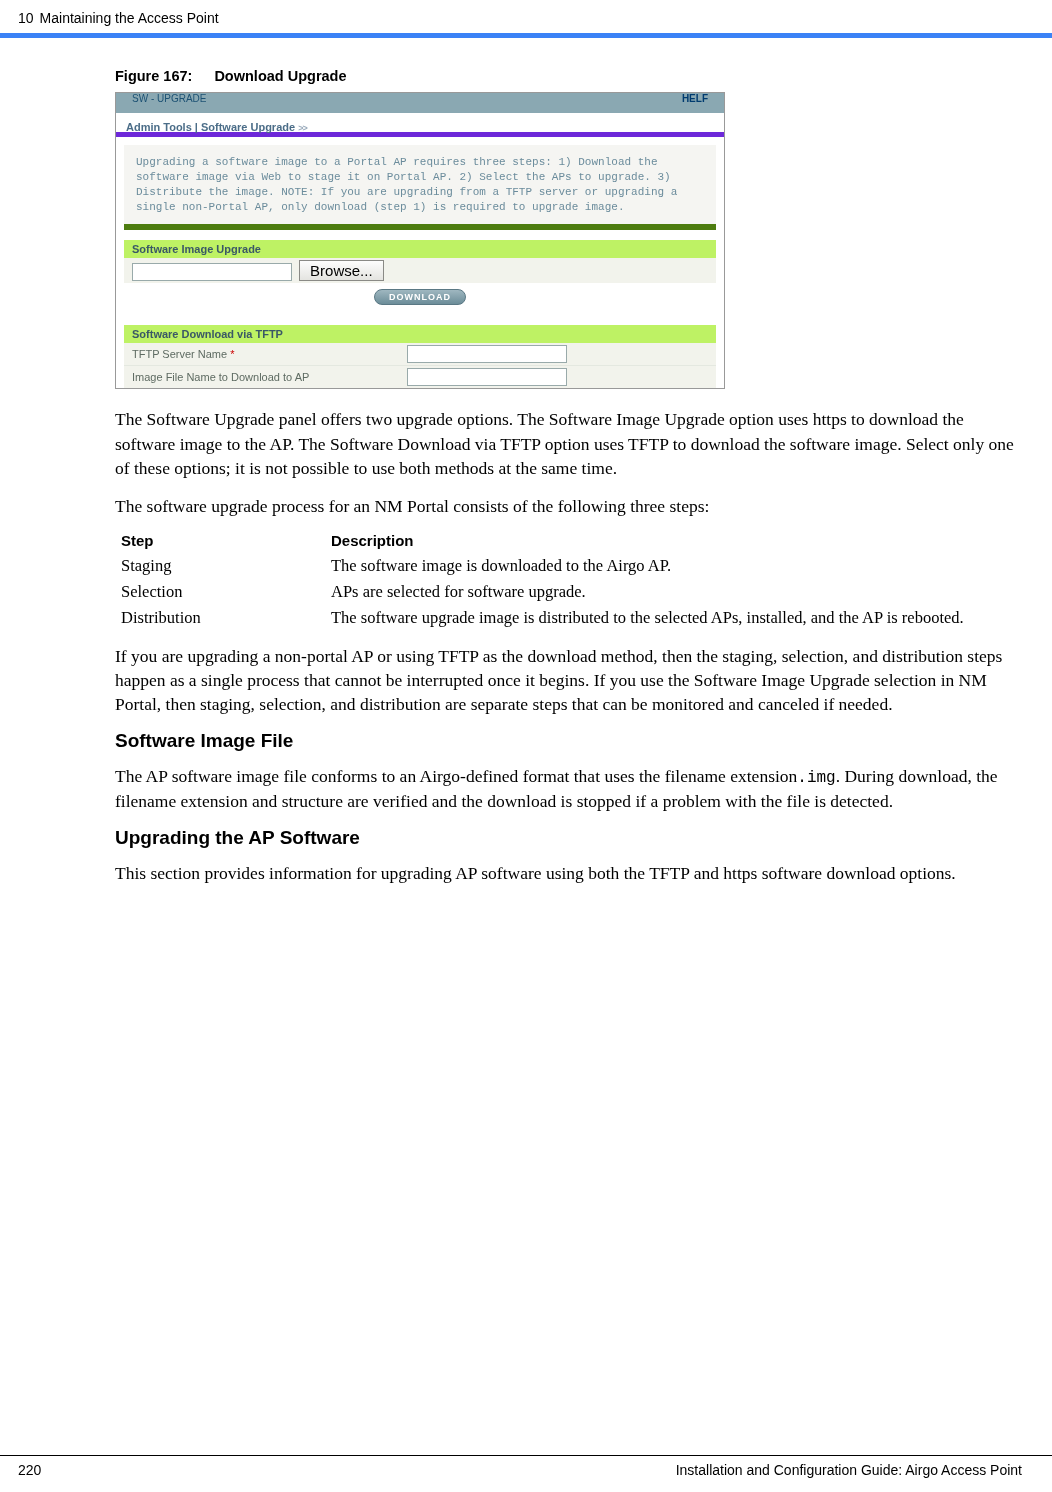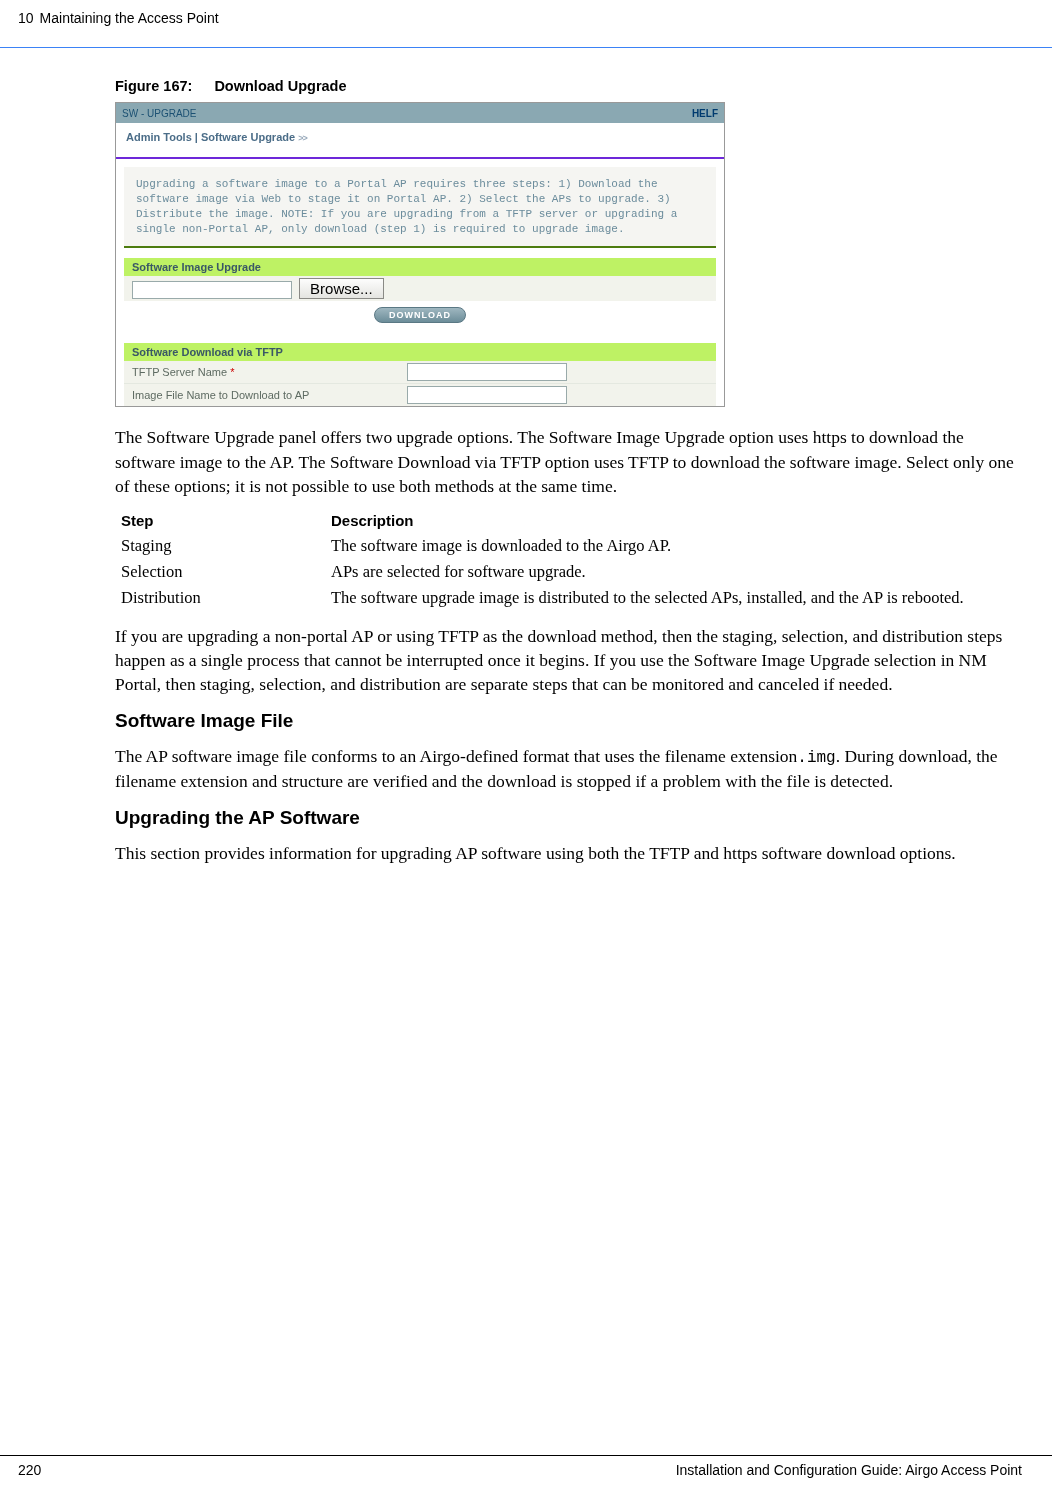--- a/index.html
+++ b/index.html
@@ -10,22 +10,22 @@
     background: #fff;
     width: 1052px;
     height: 1492px;
     position: relative;
     padding: 0;
   }
   .page-header {
     display: flex;
     align-items: baseline;
     padding: 10px 28px 0 18px;
-    border-bottom: 1px solid #3b82f6;
-    height: 48px;
+    border-bottom: 5px solid #3b82f6;
+    height: 38px;
     font-size: 15px;
   }
   .chapter-num { font-family: Arial, Helvetica, sans-serif; font-size: 14px; }
   .chapter-title { font-family: Arial, Helvetica, sans-serif; font-size: 14px; margin-left: 6px;}
   .content {
     padding: 30px 30px 0 115px;
   }
   .figure-caption {
     font-family: Arial, Helvetica, sans-serif;
     font-weight: bold;
@@ -38,44 +38,43 @@
     border: 1px solid #999;
     font-family: Verdana, Geneva, sans-serif;
     font-size: 11px;
     background: #fff;
     margin-bottom: 18px;
   }
   .ss-topbar {
     background: #8aa8b2;
     display: flex;
     justify-content: space-between;
-    align-items: center;
     height: 20px;
-    padding: 0 6px;
+    padding: 0 16px;
   }
   .ss-topbar .left { color: #1c5173; font-size:10px; }
   .ss-topbar .right { color: #003b6f; font-weight: bold; font-size:10px;}
   .ss-breadcrumb {
-    height: 36px;
+    height: 24px;
     padding: 8px 10px;
     color: #4b6d88;
     font-weight: bold;
     background:#fff;
-    border-bottom:2px solid #6d28d9;
+    border-bottom:5px solid #6d28d9;
   }
   .ss-breadcrumb .arrows { font-size:9px; color:#9ab; letter-spacing:-1px;}
   .ss-desc {
     margin: 8px;
     background: #f5f5f2;
     color: #6b8c9c;
     font-family: "Courier New", monospace;
     font-size: 11px;
     padding: 10px 12px;
     line-height: 1.35;
-    border-bottom:2px solid #4d7c0f;
+    border-bottom:6px solid #4d7c0f;
   }
   .ss-section { margin: 10px 8px 0 8px; }
   .ss-section-header {
     background: #bef264;
     color: #3a5866;
     font-weight: bold;
     padding: 3px 8px;
     font-size:11px;
   }
   .ss-row {
@@ -217,20 +216,21 @@
       <div class="ss-row">
         <span class="label">Image File Name to Download to AP</span>
         <span class="field">
           <input class="ss-input" type="text" style="">
         </span>
       </div>
     </div>
   </div>
 
   <p class="body-para">The Software Upgrade panel offers two upgrade options. The Software Image Upgrade option uses https to download the software image to the AP. The Software Download via TFTP option uses TFTP to download the software image. Select only one of these options; it is not possible to use both methods at the same time.</p>
+  <p class="body-para">The software upgrade process for an NM Portal consists of the following three steps:</p>
 
   <div class="steps-table">
     <div class="hdr">
       <div class="c1">Step</div>
       <div class="c2">Description</div>
     </div>
     <div class="row">
       <div class="c1">Staging</div>
       <div class="c2">The software image is downloaded to the Airgo AP.</div>
     </div>

